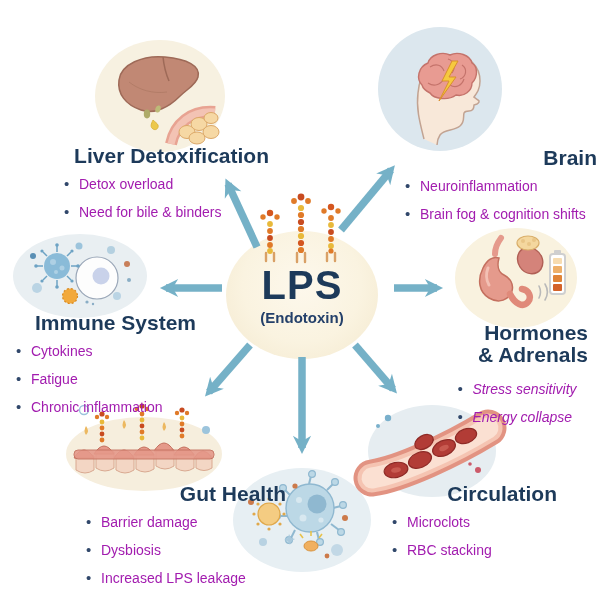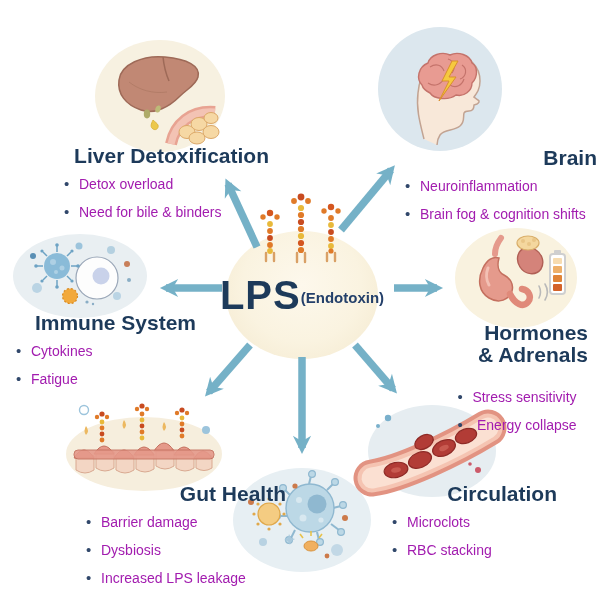--- a/index.html
+++ b/index.html
@@ -5,31 +5,31 @@
   html,body{margin:0;padding:0;background:#ffffff;}
   .canvas{
     position:relative;width:600px;height:600px;background:#ffffff;overflow:hidden;
     font-family:"Liberation Sans", sans-serif;
   }
   .overlay{position:absolute;left:0;top:0;z-index:30;pointer-events:none;}
   .badge{position:absolute;z-index:10;overflow:visible;}
   .center-blob{
     position:absolute;left:226px;top:231px;width:152px;height:128px;border-radius:50%;
     background:radial-gradient(ellipse at 50% 42%, #fdf8ec 0%, #faf3e0 55%, #f3e8cd 100%);
-    z-index:20;display:flex;flex-direction:row;align-items:center;justify-content:center;
+    z-index:20;display:flex;flex-direction:column;align-items:center;justify-content:center;
   }
   .lps-title{font-size:40px;font-weight:800;color:#1d3a5a;letter-spacing:1px;line-height:1;}
   .lps-sub{font-size:15px;font-weight:600;color:#24406a;margin-top:4px;}
   .node{position:absolute;z-index:25;}
   .node-title{font-size:21px;font-weight:700;color:#1d3a5a;line-height:1.05;margin-bottom:9px;text-align:right;}
   .bullets{list-style:none;margin:0;padding:0;font-size:14px;color:#a21caf;}
   .bullets li{position:relative;padding-left:15px;margin:0 0 12px 0;line-height:1.15;}
   .bullets li::before{content:"•";position:absolute;left:0;top:-1px;color:#31486b;font-size:15px;}
   .node-hormones{text-align:center;}
-  .node-hormones .bullets{display:inline-block;text-align:right;margin-top:14px;}
+  .node-hormones .bullets{display:inline-block;text-align:left;margin-top:6px;font-style:italic;}
 </style>
 </head>
 <body>
 
 <div class="canvas">
 
   <svg class="badge" style="left:95px;top:40px;" width="130" height="112" viewBox="0 0 130 112">
     <ellipse cx="65" cy="56" rx="65" ry="56" fill="#f7f1e1"></ellipse>
     <path d="M24,40 C26,24 48,15 70,17 C92,19 106,26 103,37 C101,45 92,49 84,57 C75,66 60,75 46,70 C31,65 22,54 24,40 Z" fill="#c18874" stroke="#9e6a58" stroke-width="1.5"></path>
     <path d="M68,17 C69,27 71,34 74,41" stroke="#9e6a58" stroke-width="1.5" fill="none"></path>
@@ -253,20 +253,21 @@
       <li>Neuroinflammation</li>
       <li>Brain fog &amp; cognition shifts</li>
     </ul>
   </div>
 
   <div class="node" style="left:16px;top:312px;width:180px;">
     <div class="node-title">Immune System</div>
     <ul class="bullets">
       <li>Cytokines</li>
       <li>Fatigue</li>
+      <li>Chronic inflammation</li>
     </ul>
   </div>
 
   <div class="node node-hormones" style="left:446px;top:322px;width:142px;">
     <div class="node-title">
       <div>Hormones</div>
       <div>&amp; Adrenals</div>
     </div>
     <ul class="bullets">
       <li>Stress sensitivity</li>

